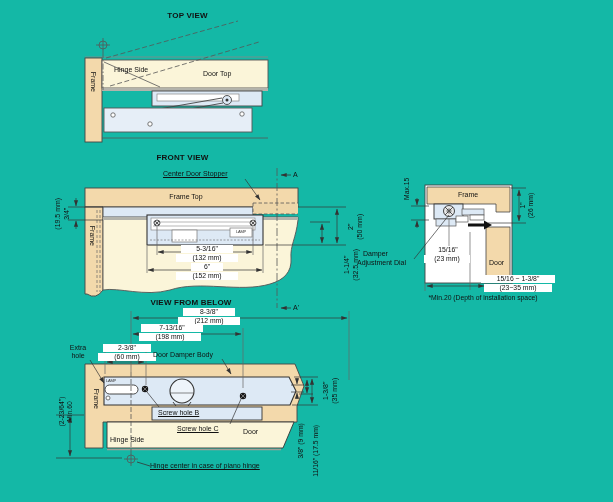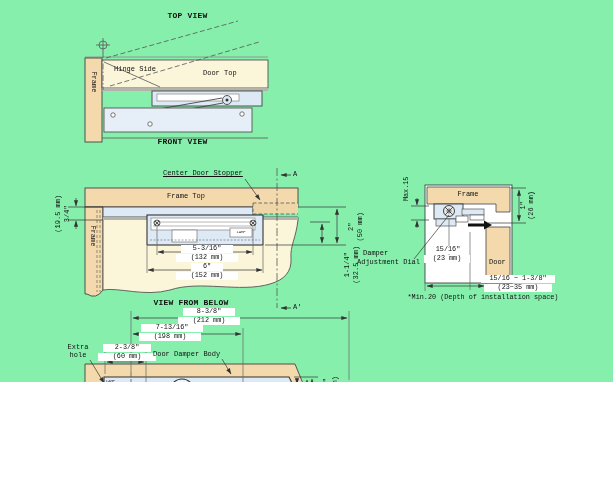--- a/index.html
+++ b/index.html
@@ -1,17 +1,17 @@
 <!DOCTYPE html>
 <html><head>
 <meta charset="utf-8">
 <style>
   html,body{margin:0;padding:0;background:#fff}
-  #stage{position:relative;width:613px;height:382px;background:#86efac;overflow:hidden;
-         font-family:Liberation Mono, monospace;}
+  #stage{position:relative;width:613px;height:502px;background:#14b8a6;overflow:hidden;
+         font-family:Liberation Sans, sans-serif;}
   #stage svg{position:absolute;left:0;top:0}
   .t{position:absolute;font-size:7px;line-height:1.12;color:#111;white-space:nowrap;z-index:3}
   .ttl{font-size:8px;font-weight:600;letter-spacing:.2px}
   .c{text-align:center}
   .wbg{background:#fff;padding:0 1px}
   .u{text-decoration:underline}
   .sm{font-size:6.8px}
   .tiny{font-size:4px;letter-spacing:-.2px;color:#333}
   .rot{transform:rotate(-90deg);transform-origin:center}
   .rot90{transform:rotate(90deg);transform-origin:center}
@@ -222,21 +222,21 @@
       <line x1="488" y1="286" x2="510" y2="286" marker-start="url(#ar)" marker-end="url(#ar)"></line>
     </g>
   </g>
 </svg>
 
   <div class="t ttl c" style="left:145px;top:12px;width:85px">TOP VIEW</div>
   <div class="t rot90 c" style="left:73px;top:78px;width:40px">Frame</div>
   <div class="t" style="left:114px;top:66px">Hinge Side</div>
   <div class="t" style="left:203px;top:70px">Door Top</div>
 
-  <div class="t ttl c" style="left:140px;top:138px;width:85px">FRONT VIEW</div>
+  <div class="t ttl c" style="left:140px;top:154px;width:85px">FRONT VIEW</div>
   <div class="t u" style="left:163px;top:170px">Center Door Stopper</div>
   <div class="t" style="left:293px;top:171px">A</div>
   <div class="t" style="left:293px;top:304px">A'</div>
   <div class="t c" style="left:156px;top:193px;width:60px">Frame Top</div>
   <div class="t rot90 c" style="left:72px;top:232px;width:40px">Frame</div>
   <div class="t rot two" style="left:33px;top:205px;width:60px">
     <span>(19.5 mm)</span>
     <span>3/4"</span>
   </div>
   <div class="t sm c wbg" style="left:181px;top:245px;width:50px">5-3/16"</div>

